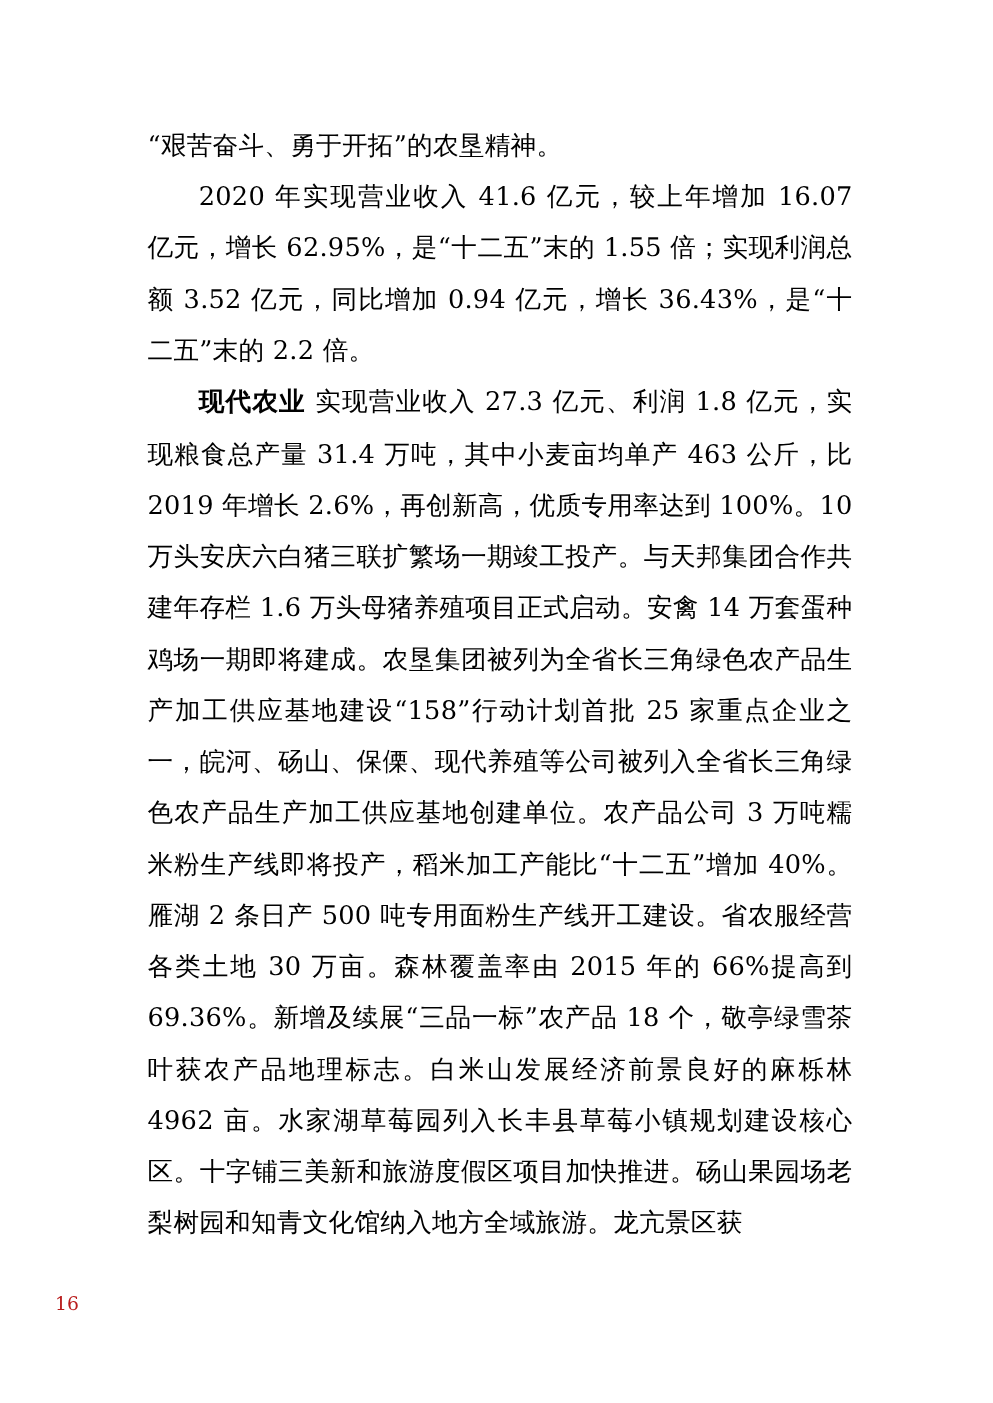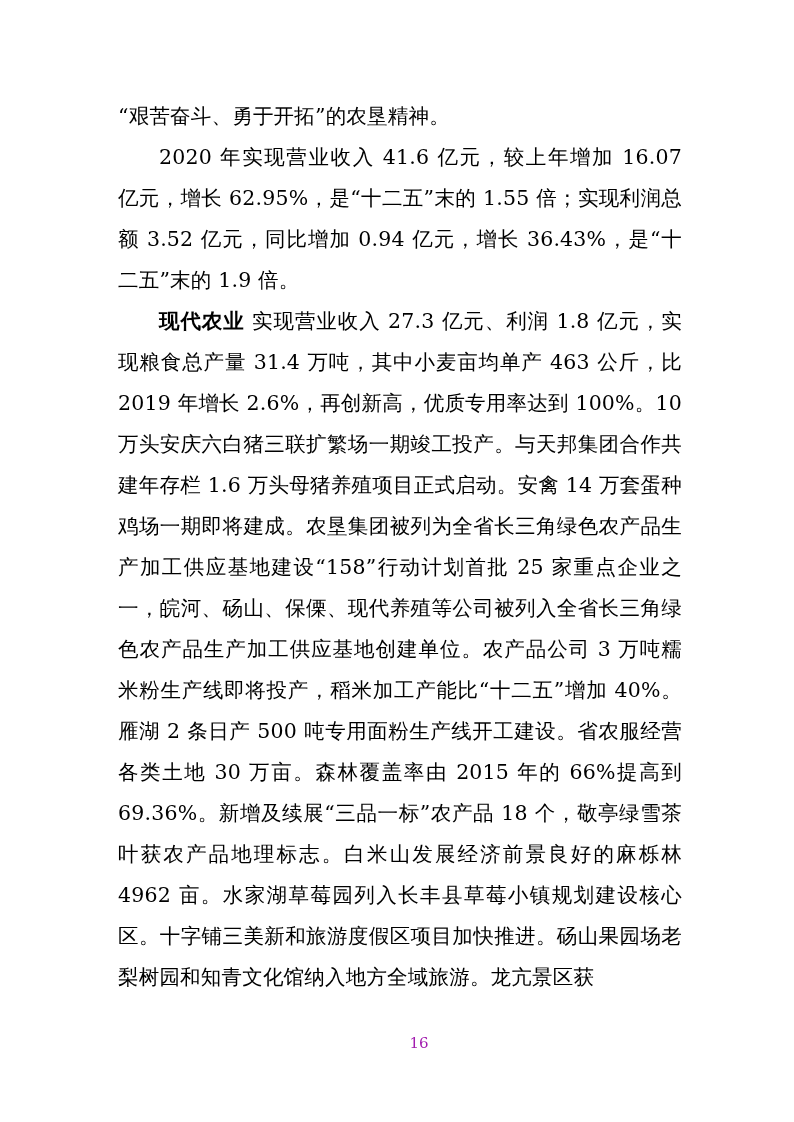--- a/index.html
+++ b/index.html
@@ -48,36 +48,36 @@
   }
   .lead {
     font-weight: bold;
     font-family: Liberation Serif, serif;
   }
   .page-number {
     position: absolute;
     left: 0;
     right: 0;
     bottom: 70px;
-    text-align: center;
+    text-align: left;
     font-size: 15px;
     font-family: "DejaVu Serif", "Liberation Serif", serif;
-    color: #a21caf;
+    color: #b91c1c;
     padding-left: 44px;
   }
 </style>
 </head>
 <body>
 
 <div class="page">
   <div class="doc-body">
 
     <p class="para-noindent">“艰苦奋斗、勇于开拓”的农垦精神。</p>
 
 
-    <p class="para">2020 年实现营业收入 41.6 亿元，较上年增加 16.07 亿元，增长 62.95%，是“十二五”末的 1.55 倍；实现利润总额 3.52 亿元，同比增加 0.94 亿元，增长 36.43%，是“十二五”末的 1.9 倍。</p>
+    <p class="para">2020 年实现营业收入 41.6 亿元，较上年增加 16.07 亿元，增长 62.95%，是“十二五”末的 1.55 倍；实现利润总额 3.52 亿元，同比增加 0.94 亿元，增长 36.43%，是“十二五”末的 2.2 倍。</p>
 
     <p class="para"><span class="lead">现代农业</span><span> 实现营业收入 27.3 亿元、利润 1.8 亿元，实现粮食总产量 31.4 万吨，其中小麦亩均单产 463 公斤，比 2019 年增长 2.6%，再创新高，优质专用率达到 100%。10 万头安庆六白猪三联扩繁场一期竣工投产。与天邦集团合作共建年存栏 1.6 万头母猪养殖项目正式启动。安禽 14 万套蛋种鸡场一期即将建成。农垦集团被列为全省长三角绿色农产品生产加工供应基地建设“158”行动计划首批 25 家重点企业之一，皖河、砀山、保傈、现代养殖等公司被列入全省长三角绿色农产品生产加工供应基地创建单位。农产品公司 3 万吨糯米粉生产线即将投产，稻米加工产能比“十二五”增加 40%。雁湖 2 条日产 500 吨专用面粉生产线开工建设。省农服经营各类土地 30 万亩。森林覆盖率由 2015 年的 66%提高到 69.36%。新增及续展“三品一标”农产品 18 个，敬亭绿雪茶叶获农产品地理标志。白米山发展经济前景良好的麻栎林 4962 亩。水家湖草莓园列入长丰县草莓小镇规划建设核心区。十字铺三美新和旅游度假区项目加快推进。砀山果园场老梨树园和知青文化馆纳入地方全域旅游。龙亢景区获</span></p>
 
   </div>
 </div>
 
 <div class="page-number">16</div>
 
 </body></html>

